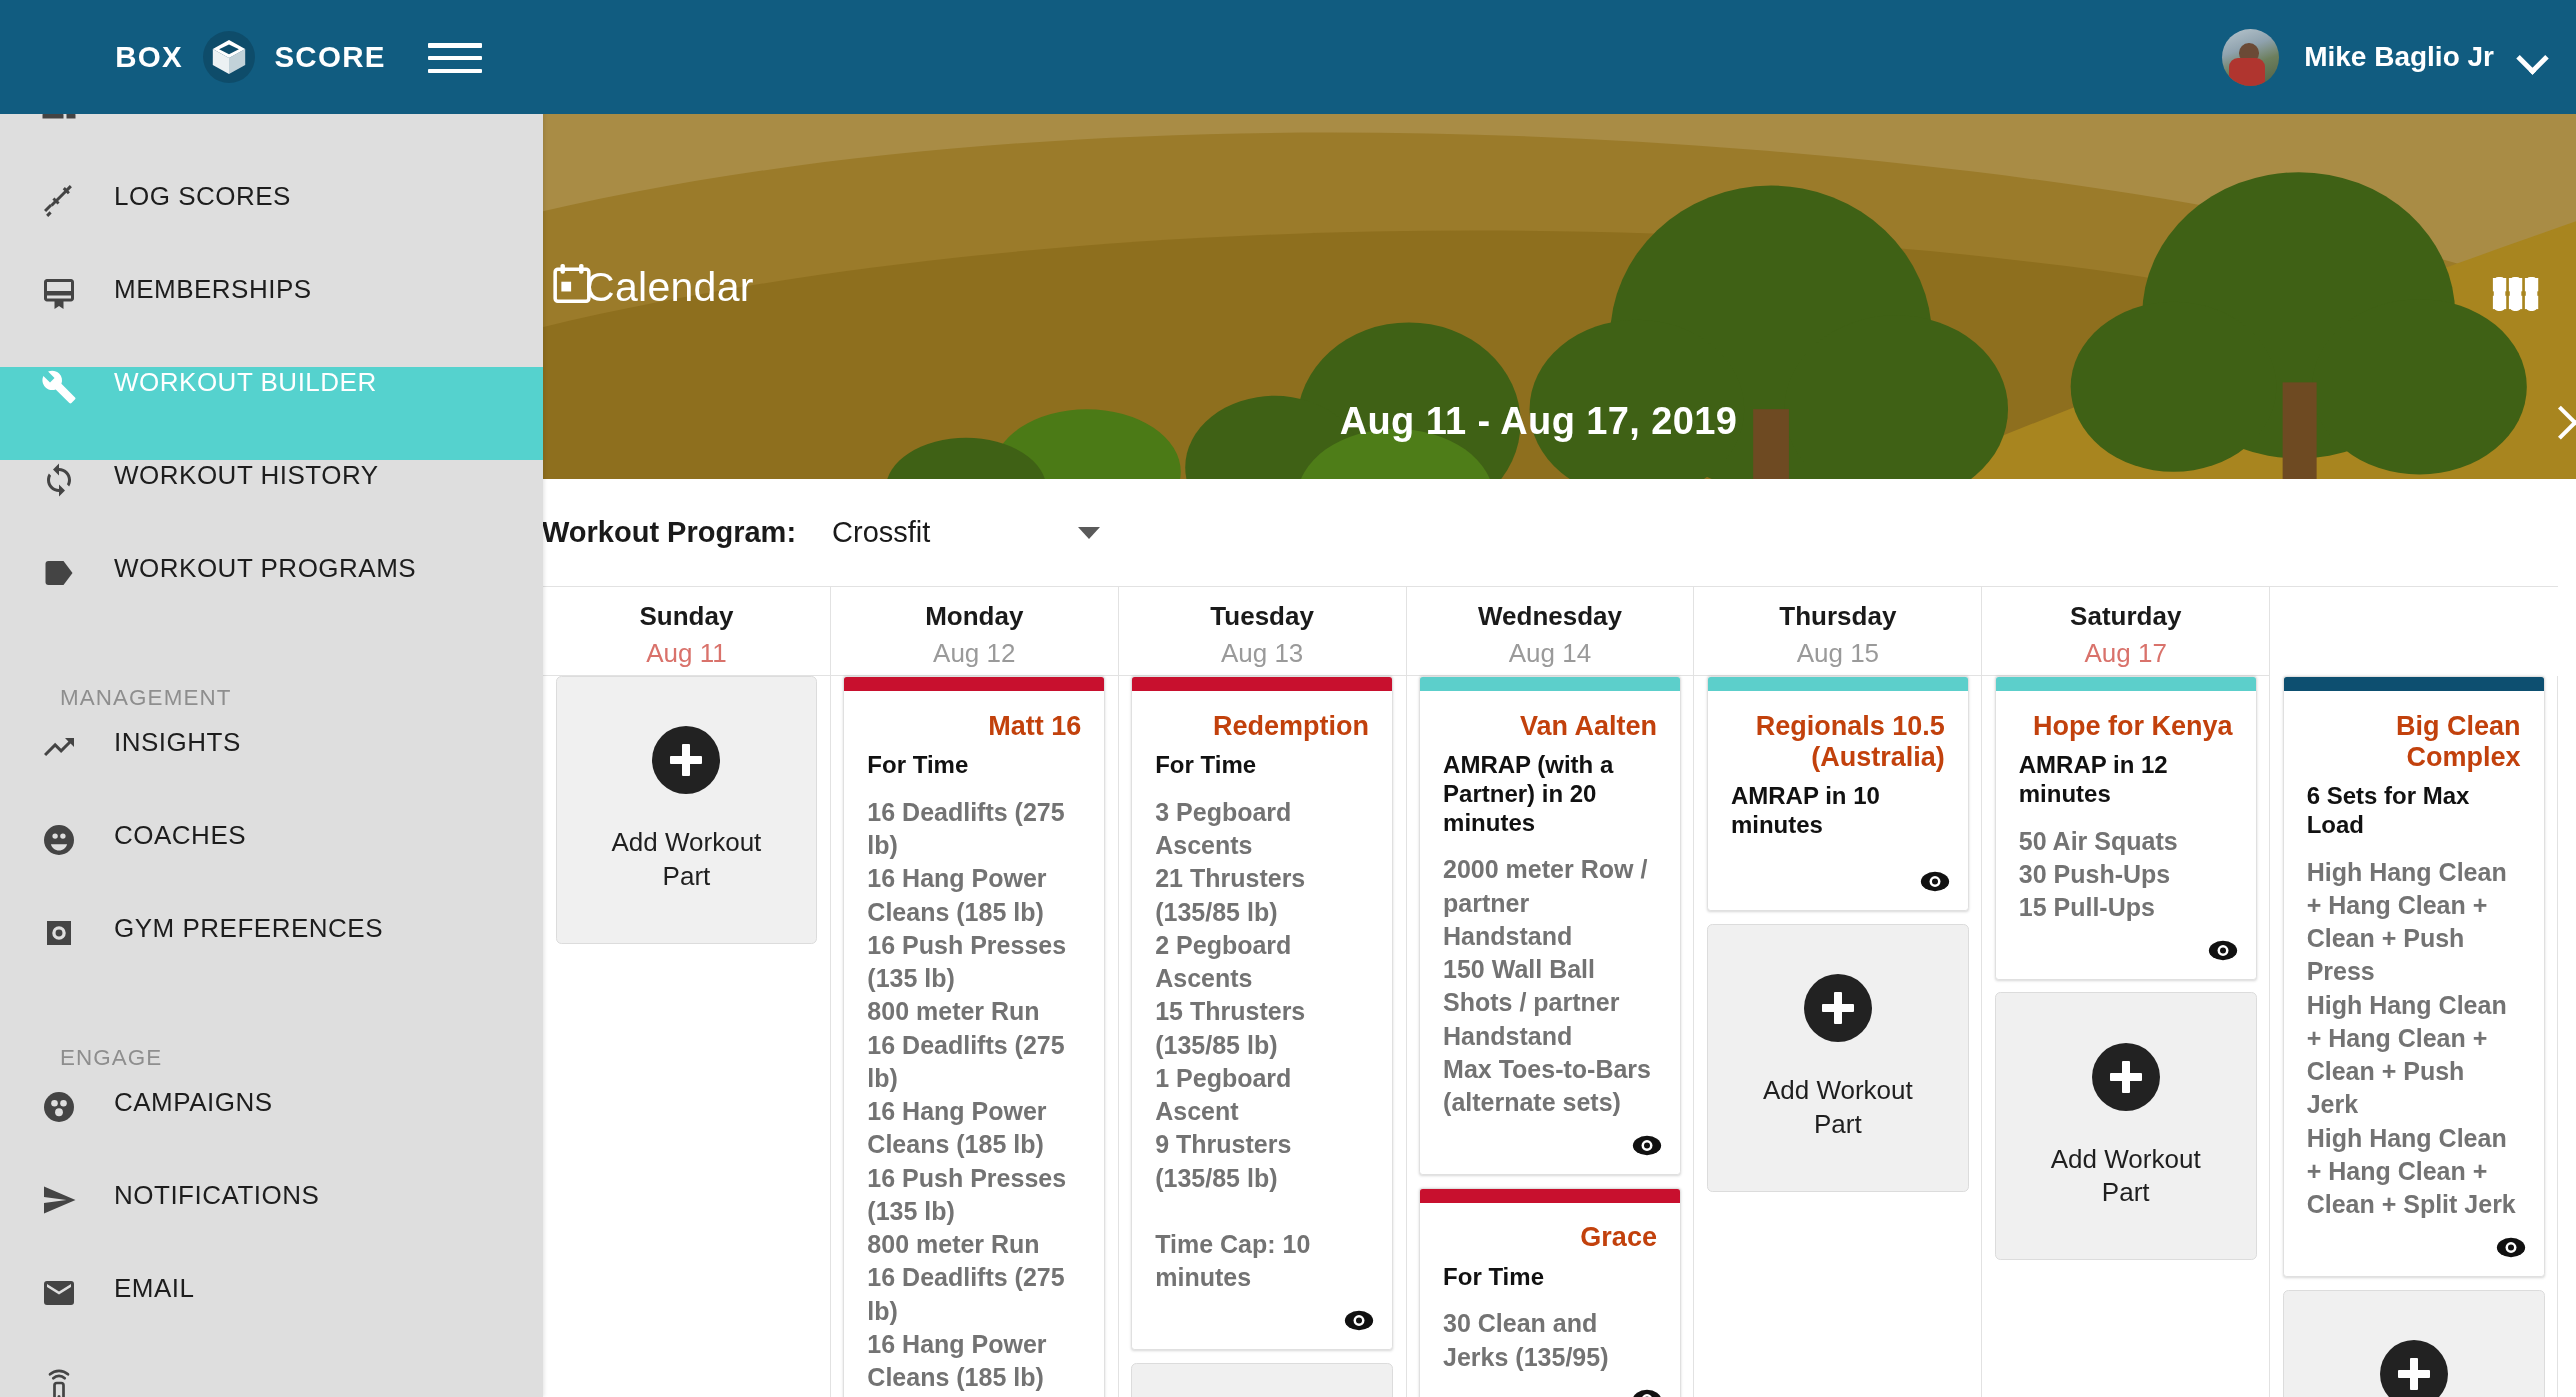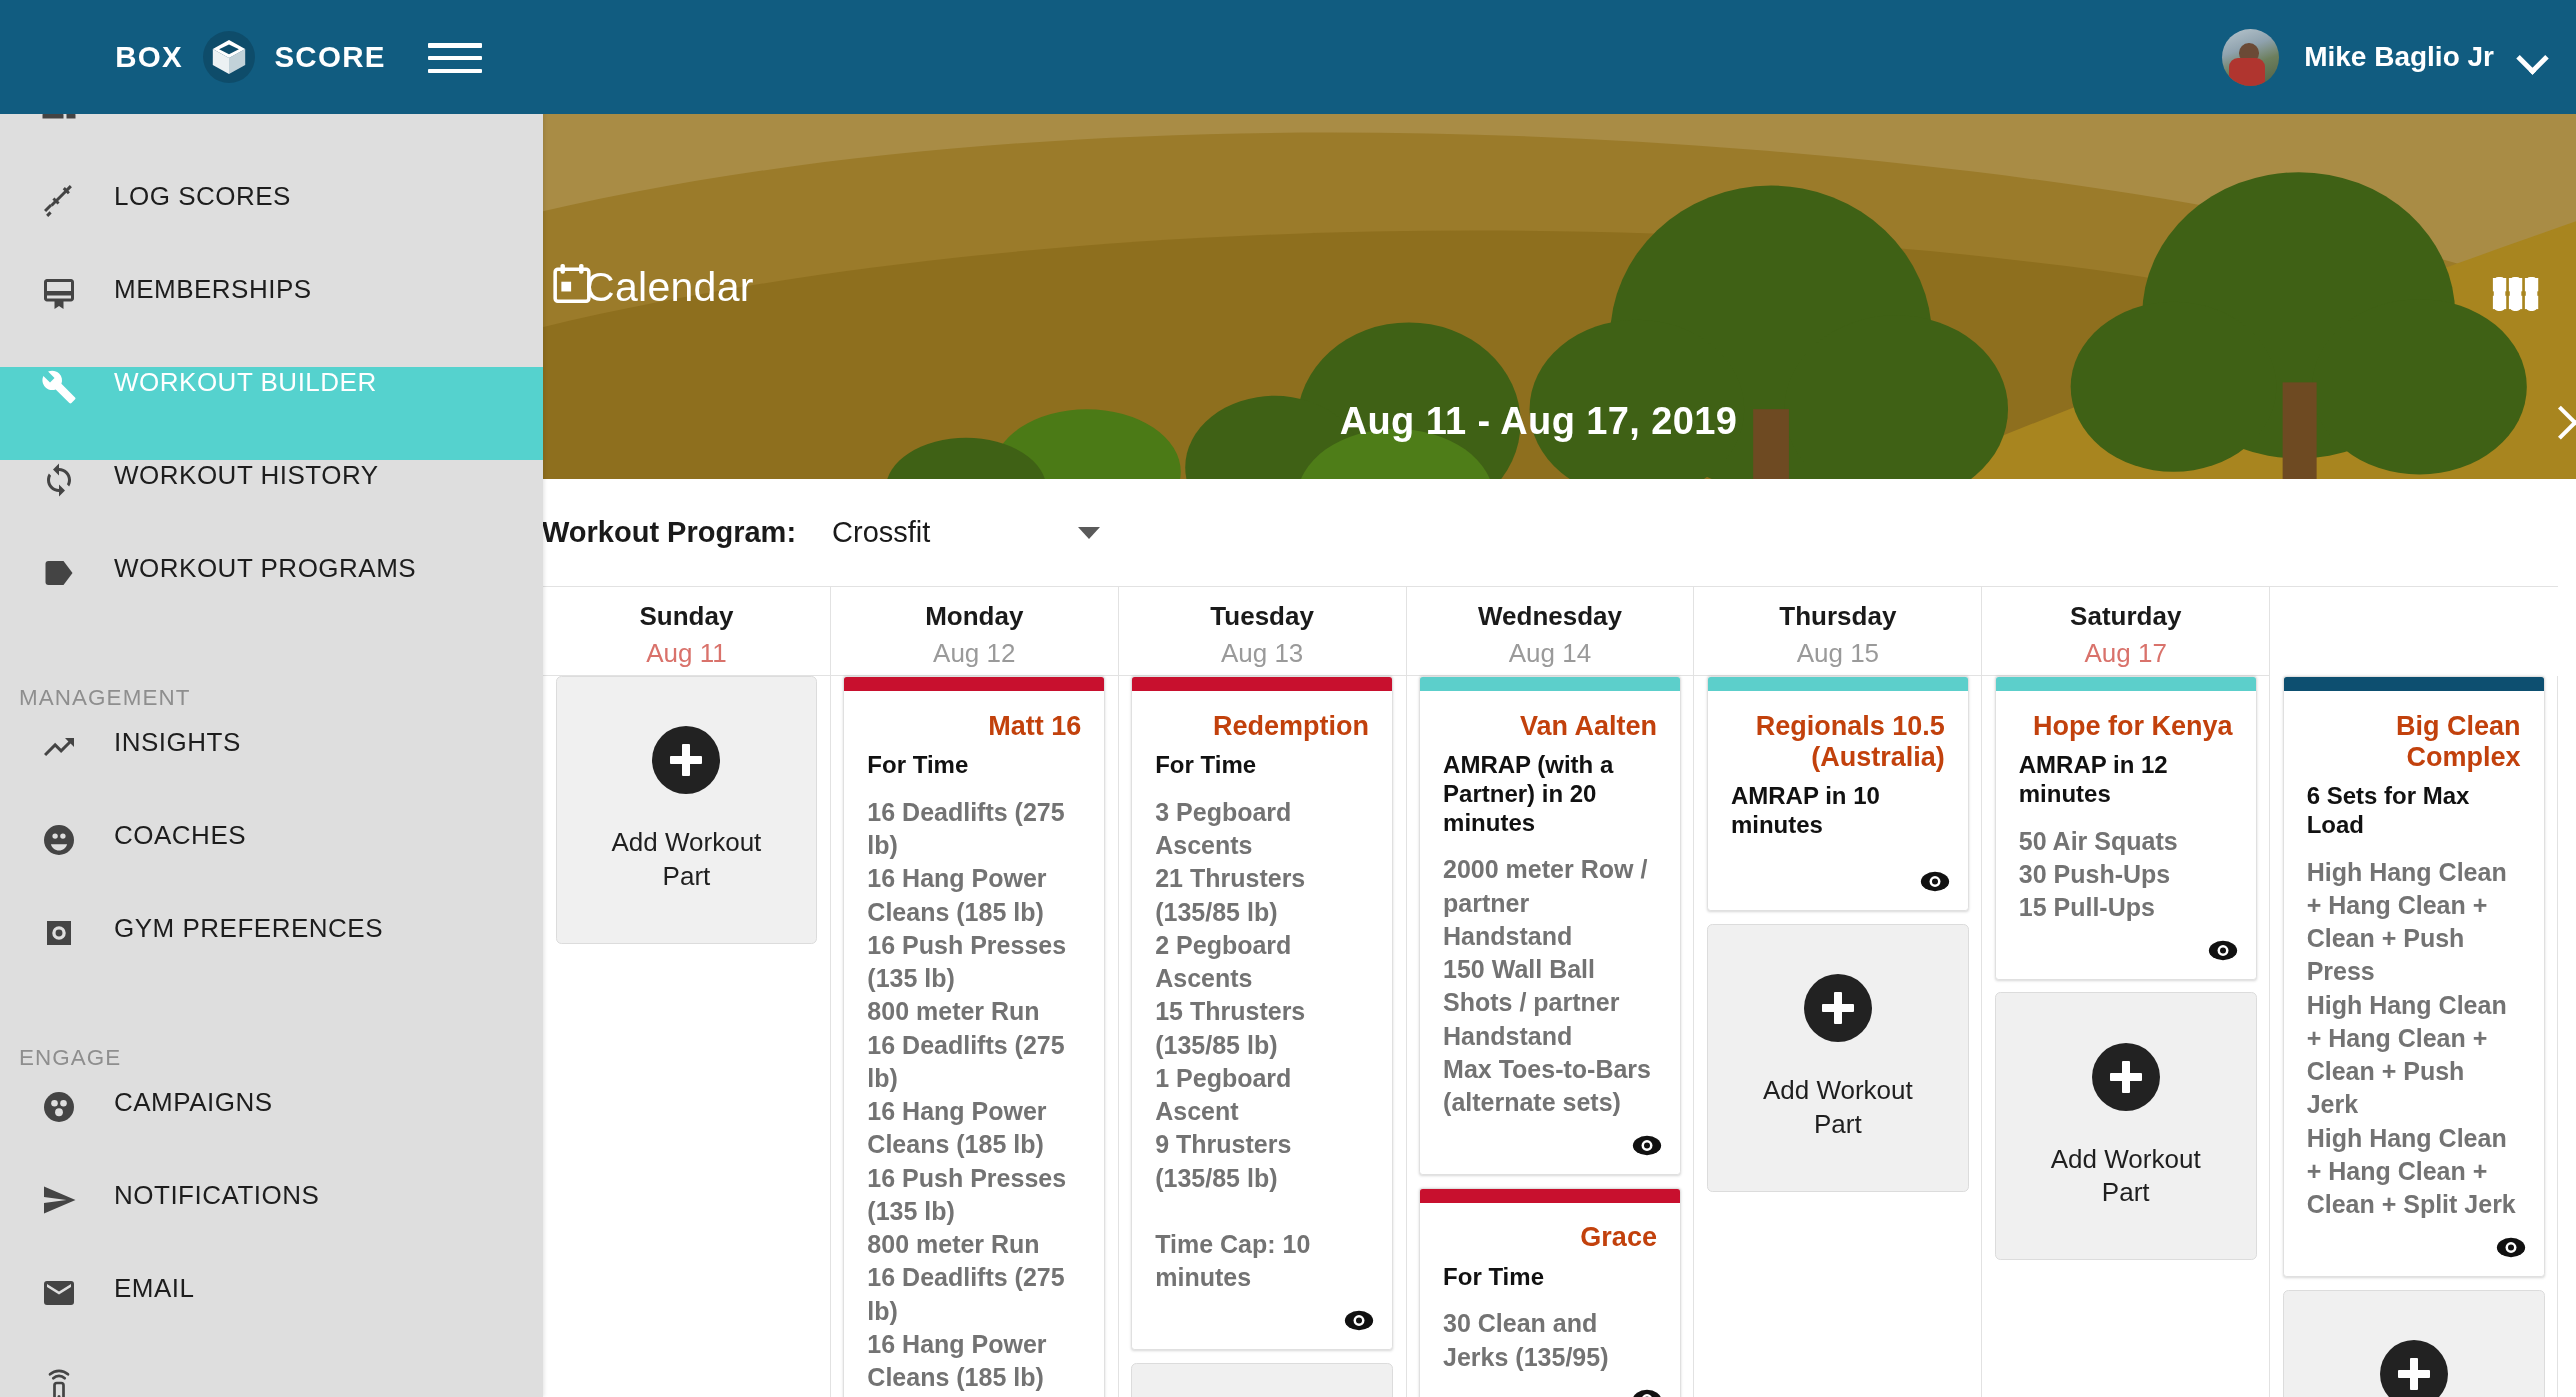--- a/index.html
+++ b/index.html
@@ -79,21 +79,21 @@
     display: flex; align-items: center; justify-content: center;
     color: #444; 
   }
   .nav-item.active .nav-icon { color: #ffffff; }
   .nav-label {
     font-size: 26px; color: #1d1d1d; letter-spacing: 0.5px;
     font-family: "Liberation Sans", sans-serif;
     white-space: nowrap;
   }
   .nav-section {
-    padding-left: 19px; font-size: 22.4px; color: #8e8e8e;
+    padding-left: 60px; font-size: 22.4px; color: #8e8e8e;
     letter-spacing: 1.1px; margin-top: 39px; margin-bottom: 16px;
   }
 
   
   .main {
     position: absolute; left: 501px; top: 114px;
     width: 2075px; height: 1283px; background: #fff; overflow: hidden;
   }
 
   

